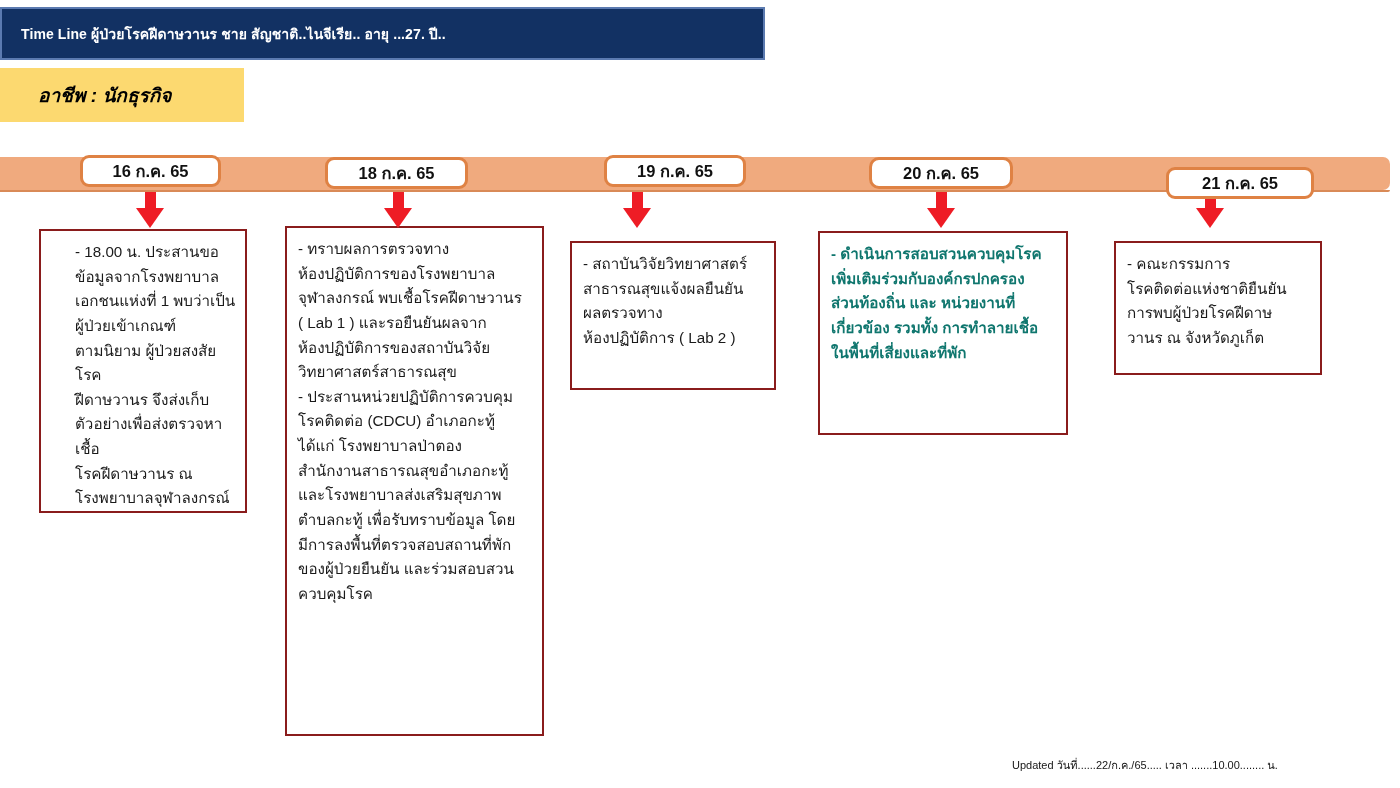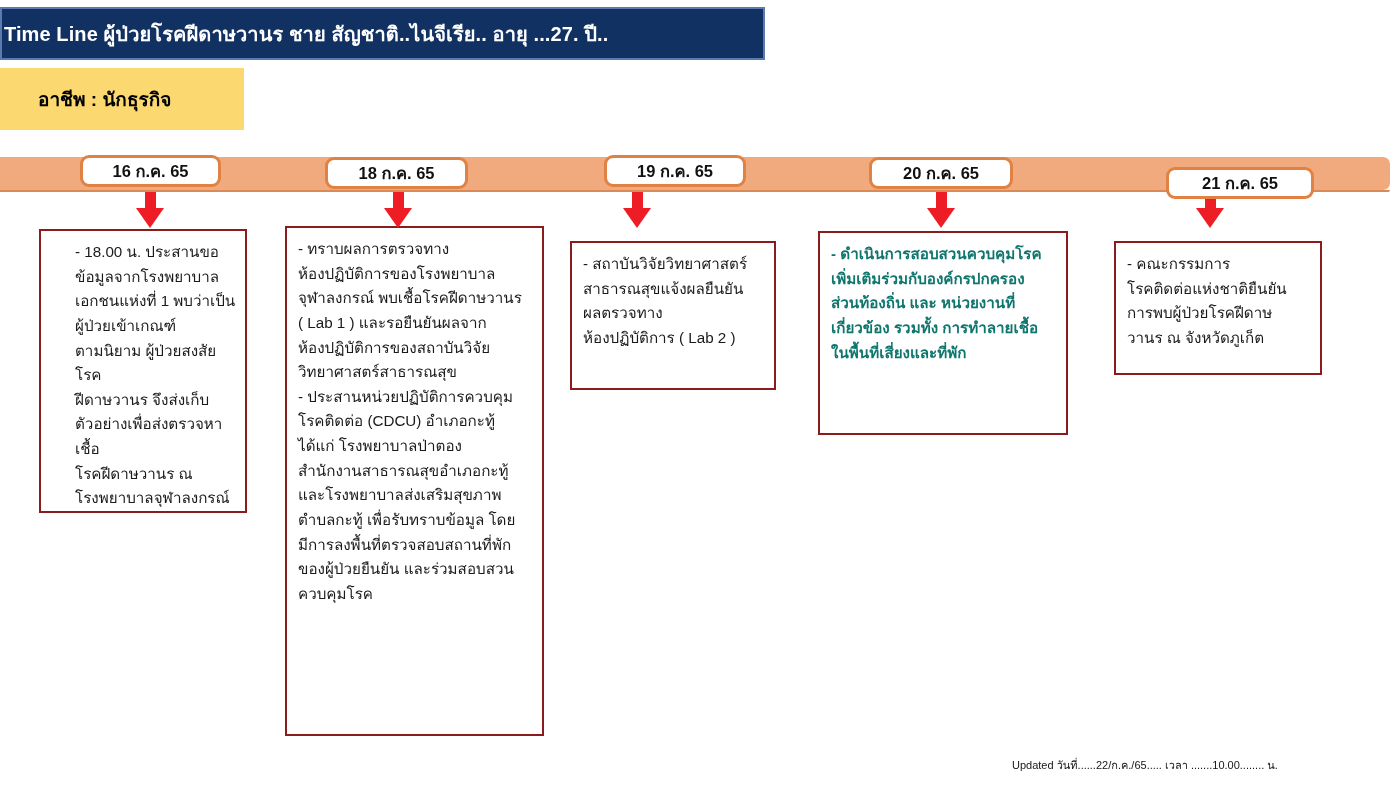--- a/index.html
+++ b/index.html
@@ -24,38 +24,39 @@
     width: 765px;
     height: 53px;
     background: #123163;
     border: 2px solid #5b7ab0;
     box-sizing: border-box;
     display: flex;
     align-items: center;
   }
   #title-bar .title-text {
     color: #ffffff;
-    font-size: 20px;
+    font-size: 14px;
     font-weight: 600;
-    padding-left: 2px;
+    padding-left: 19px;
     letter-spacing: 0.1px;
     white-space: nowrap;
   }
 
   
   #occupation-box {
     position: absolute;
     left: 0px;
     top: 68px;
     width: 244px;
-    height: 62px;
+    height: 54px;
     background: #fcd970;
     box-sizing: border-box;
     display: flex;
     align-items: center;
+    font-style: italic;
   }
   #occupation-box .occ-text {
     color: #000000;
     font-size: 19px;
     font-weight: bold;
     padding-left: 38px;
     white-space: nowrap;
   }
 
   
@@ -172,21 +173,21 @@
 
 <div class="date-chip" style="left:80px; top:155px; width:141px;">
   <span class="date-text">16 ก.ค. 65</span>
 </div>
 <div class="date-chip" style="left:325px; top:157px; width:143px;">
   <span class="date-text">18 ก.ค. 65</span>
 </div>
 <div class="date-chip" style="left:565px; top:155px; width:142px;margin-left:39px;">
   <span class="date-text">19 ก.ค. 65</span>
 </div>
-<div class="date-chip" style="left:869px; top:157px; width:144px;">
+<div class="date-chip" style="left:869px; top:157px; width:144px;border-radius:10px;">
   <span class="date-text">20 ก.ค. 65</span>
 </div>
 <div class="date-chip" style="left:1166px; top:155px; width:148px;margin-top:12px;">
   <span class="date-text">21 ก.ค. 65</span>
 </div>
 
 <div class="down-arrow" style="left:136px; top:192px;">
   <div class="shaft"></div>
   <div class="head"></div>
 </div>

